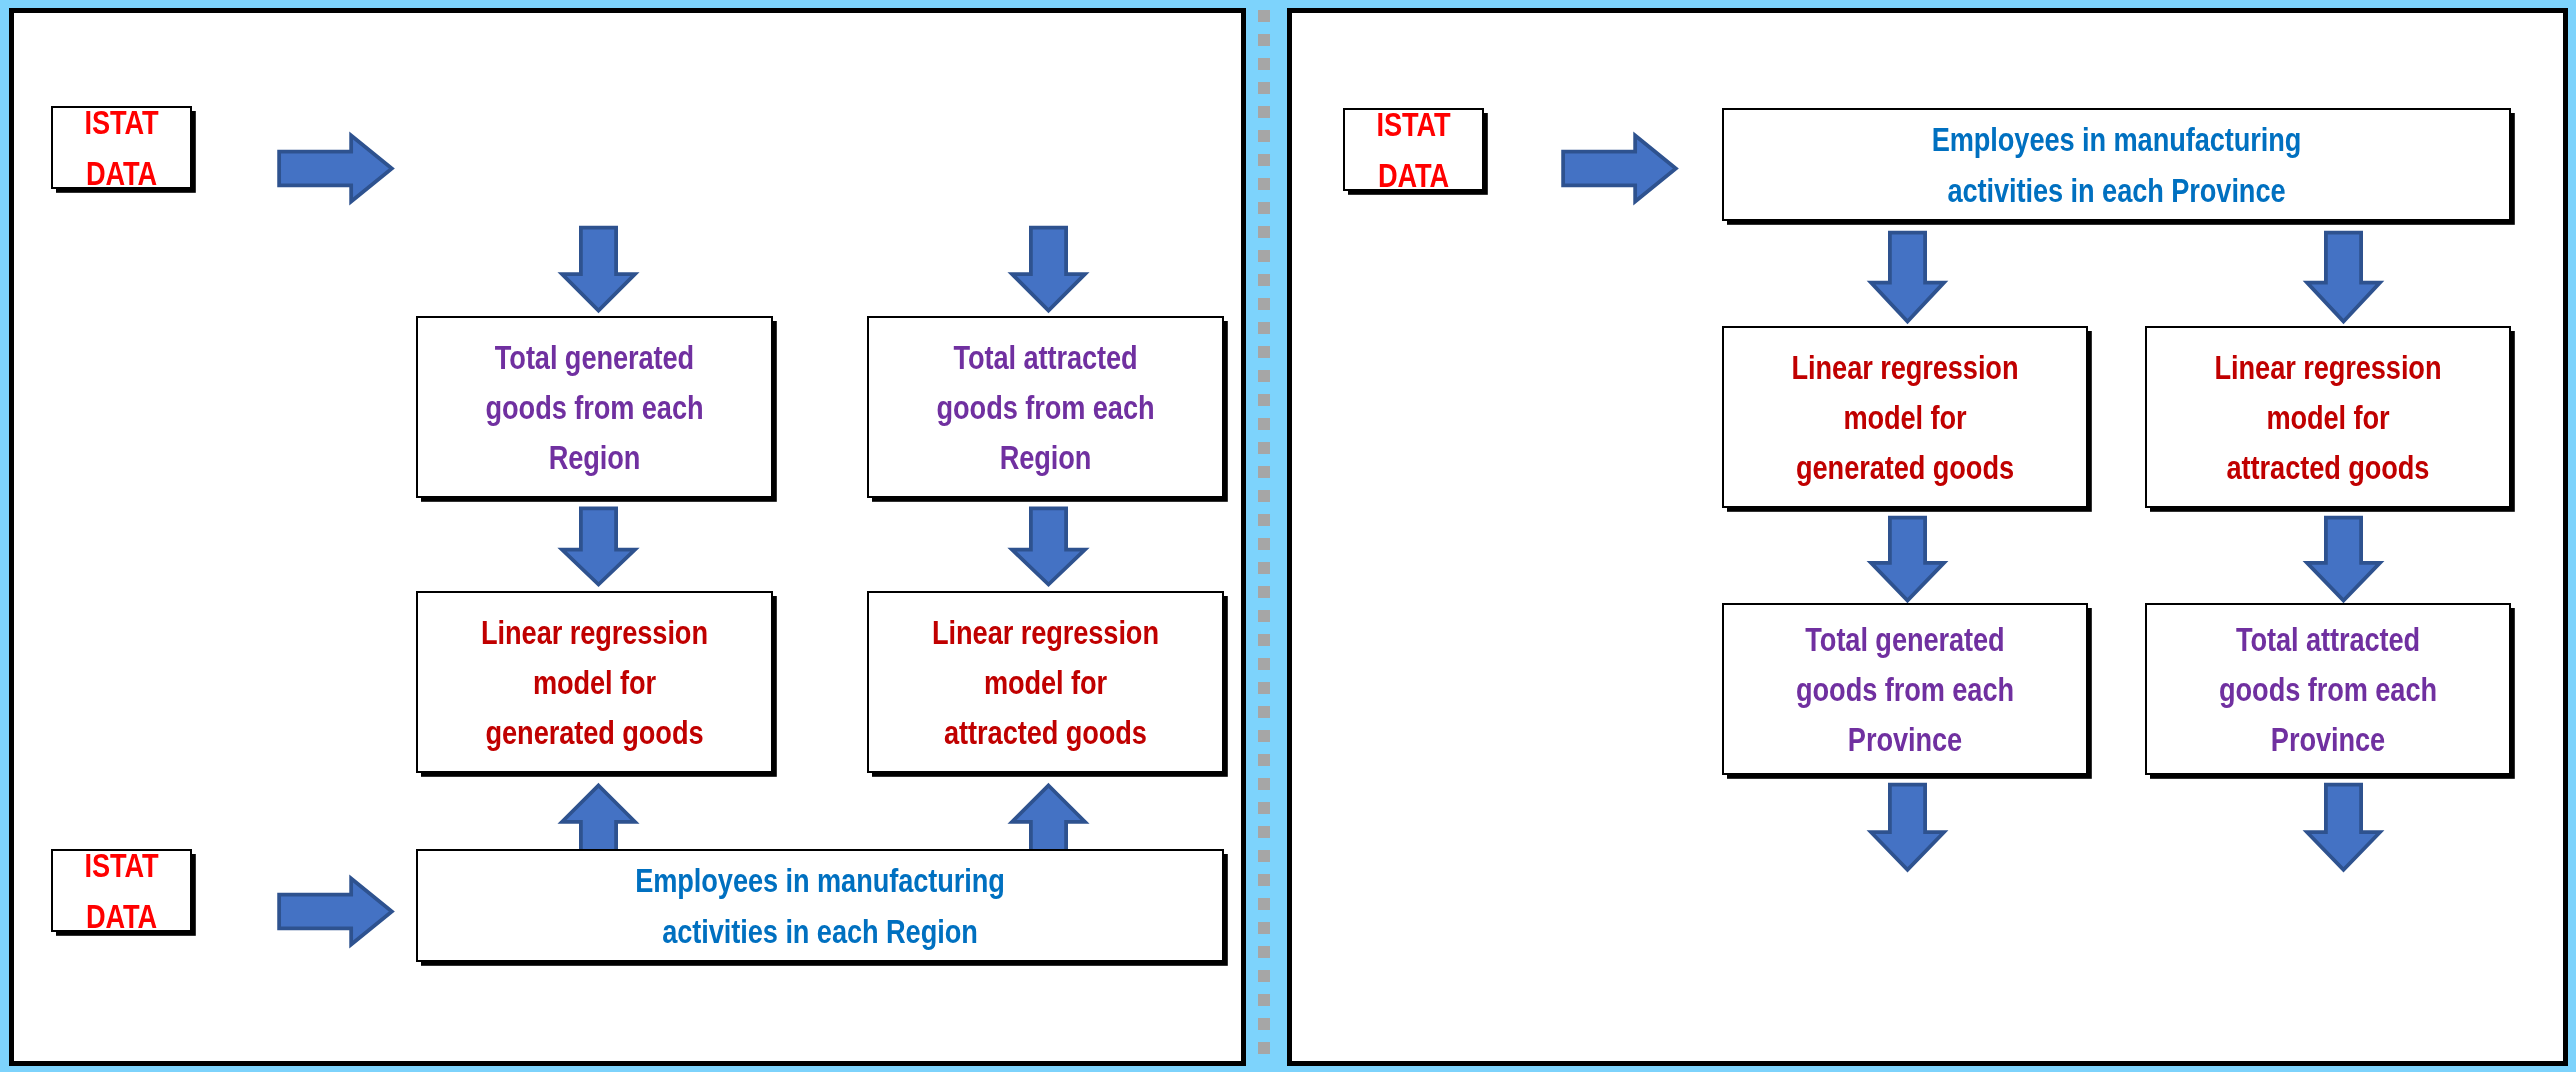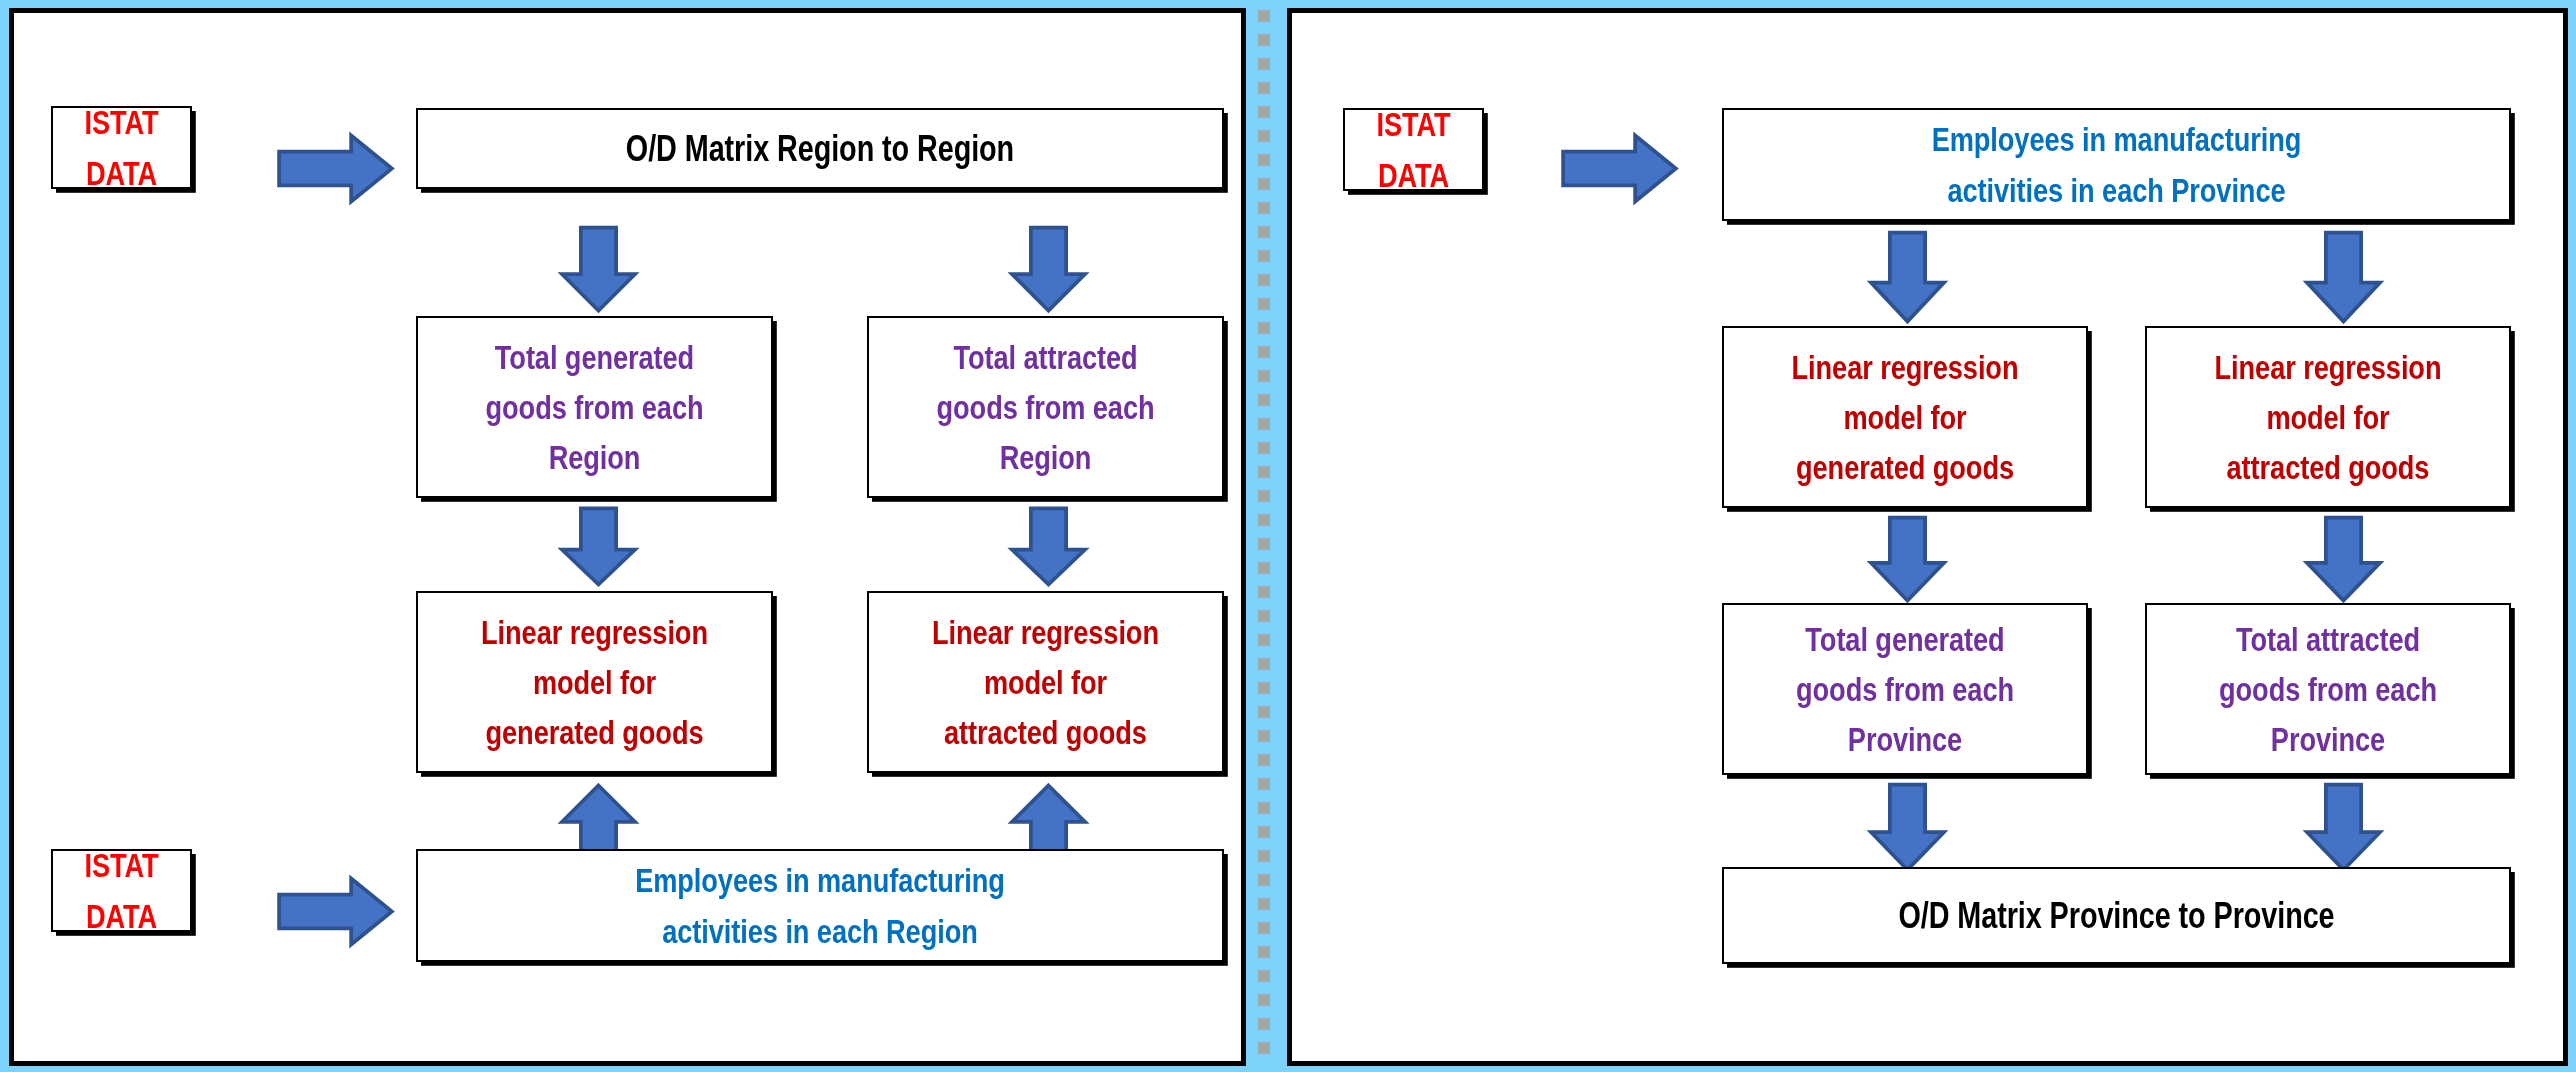--- a/index.html
+++ b/index.html
@@ -52,23 +52,20 @@
     <span class="label c-red">ISTAT
 DATA</span>
   </div>
 
   <div class="arrow" style="left:276px;top:128px;width:119px;height:81px;">
     <svg viewBox="0 0 190 130" preserveAspectRatio="none">
       <polygon points="5,38 120,38 120,12 185,65 120,118 120,92 5,92" fill="#4472C4" stroke="#2E528F" stroke-width="6" stroke-linejoin="miter"></polygon>
     </svg>
   </div>
 
-  <div class="node fs-lg" style="left:416px;top:108px;width:808px;height:81px;">
-    <span class="label c-black">O/D Matrix Region to Region</span>
-  </div>
 
   <div class="arrow" style="left:557px;top:225px;width:83px;height:88px;">
     <svg viewBox="0 0 132 140" preserveAspectRatio="none">
       <polygon points="38,4 94,4 94,78 124,78 66,136 8,78 38,78" fill="#4472C4" stroke="#2E528F" stroke-width="6" stroke-linejoin="miter"></polygon>
     </svg>
   </div>
 
   <div class="arrow" style="left:1007px;top:225px;width:83px;height:88px;">
     <svg viewBox="0 0 132 140" preserveAspectRatio="none">
       <polygon points="38,4 94,4 94,78 124,78 66,136 8,78 38,78" fill="#4472C4" stroke="#2E528F" stroke-width="6" stroke-linejoin="miter"></polygon>
@@ -208,18 +205,15 @@
       <polygon points="38,4 94,4 94,80 124,80 66,140 8,80 38,80" fill="#4472C4" stroke="#2E528F" stroke-width="6" stroke-linejoin="miter"></polygon>
     </svg>
   </div>
 
   <div class="arrow" style="left:2302px;top:782px;width:83px;height:91px;">
     <svg viewBox="0 0 132 145" preserveAspectRatio="none">
       <polygon points="38,4 94,4 94,80 124,80 66,140 8,80 38,80" fill="#4472C4" stroke="#2E528F" stroke-width="6" stroke-linejoin="miter"></polygon>
     </svg>
   </div>
 
-  <div class="node fs-lg" style="left:1722px;top:867px;width:789px;height:97px;">
-    <span class="label c-black">O/D Matrix Province to Province</span>
-  </div>
 
 </div>
 
 
 </body></html>

